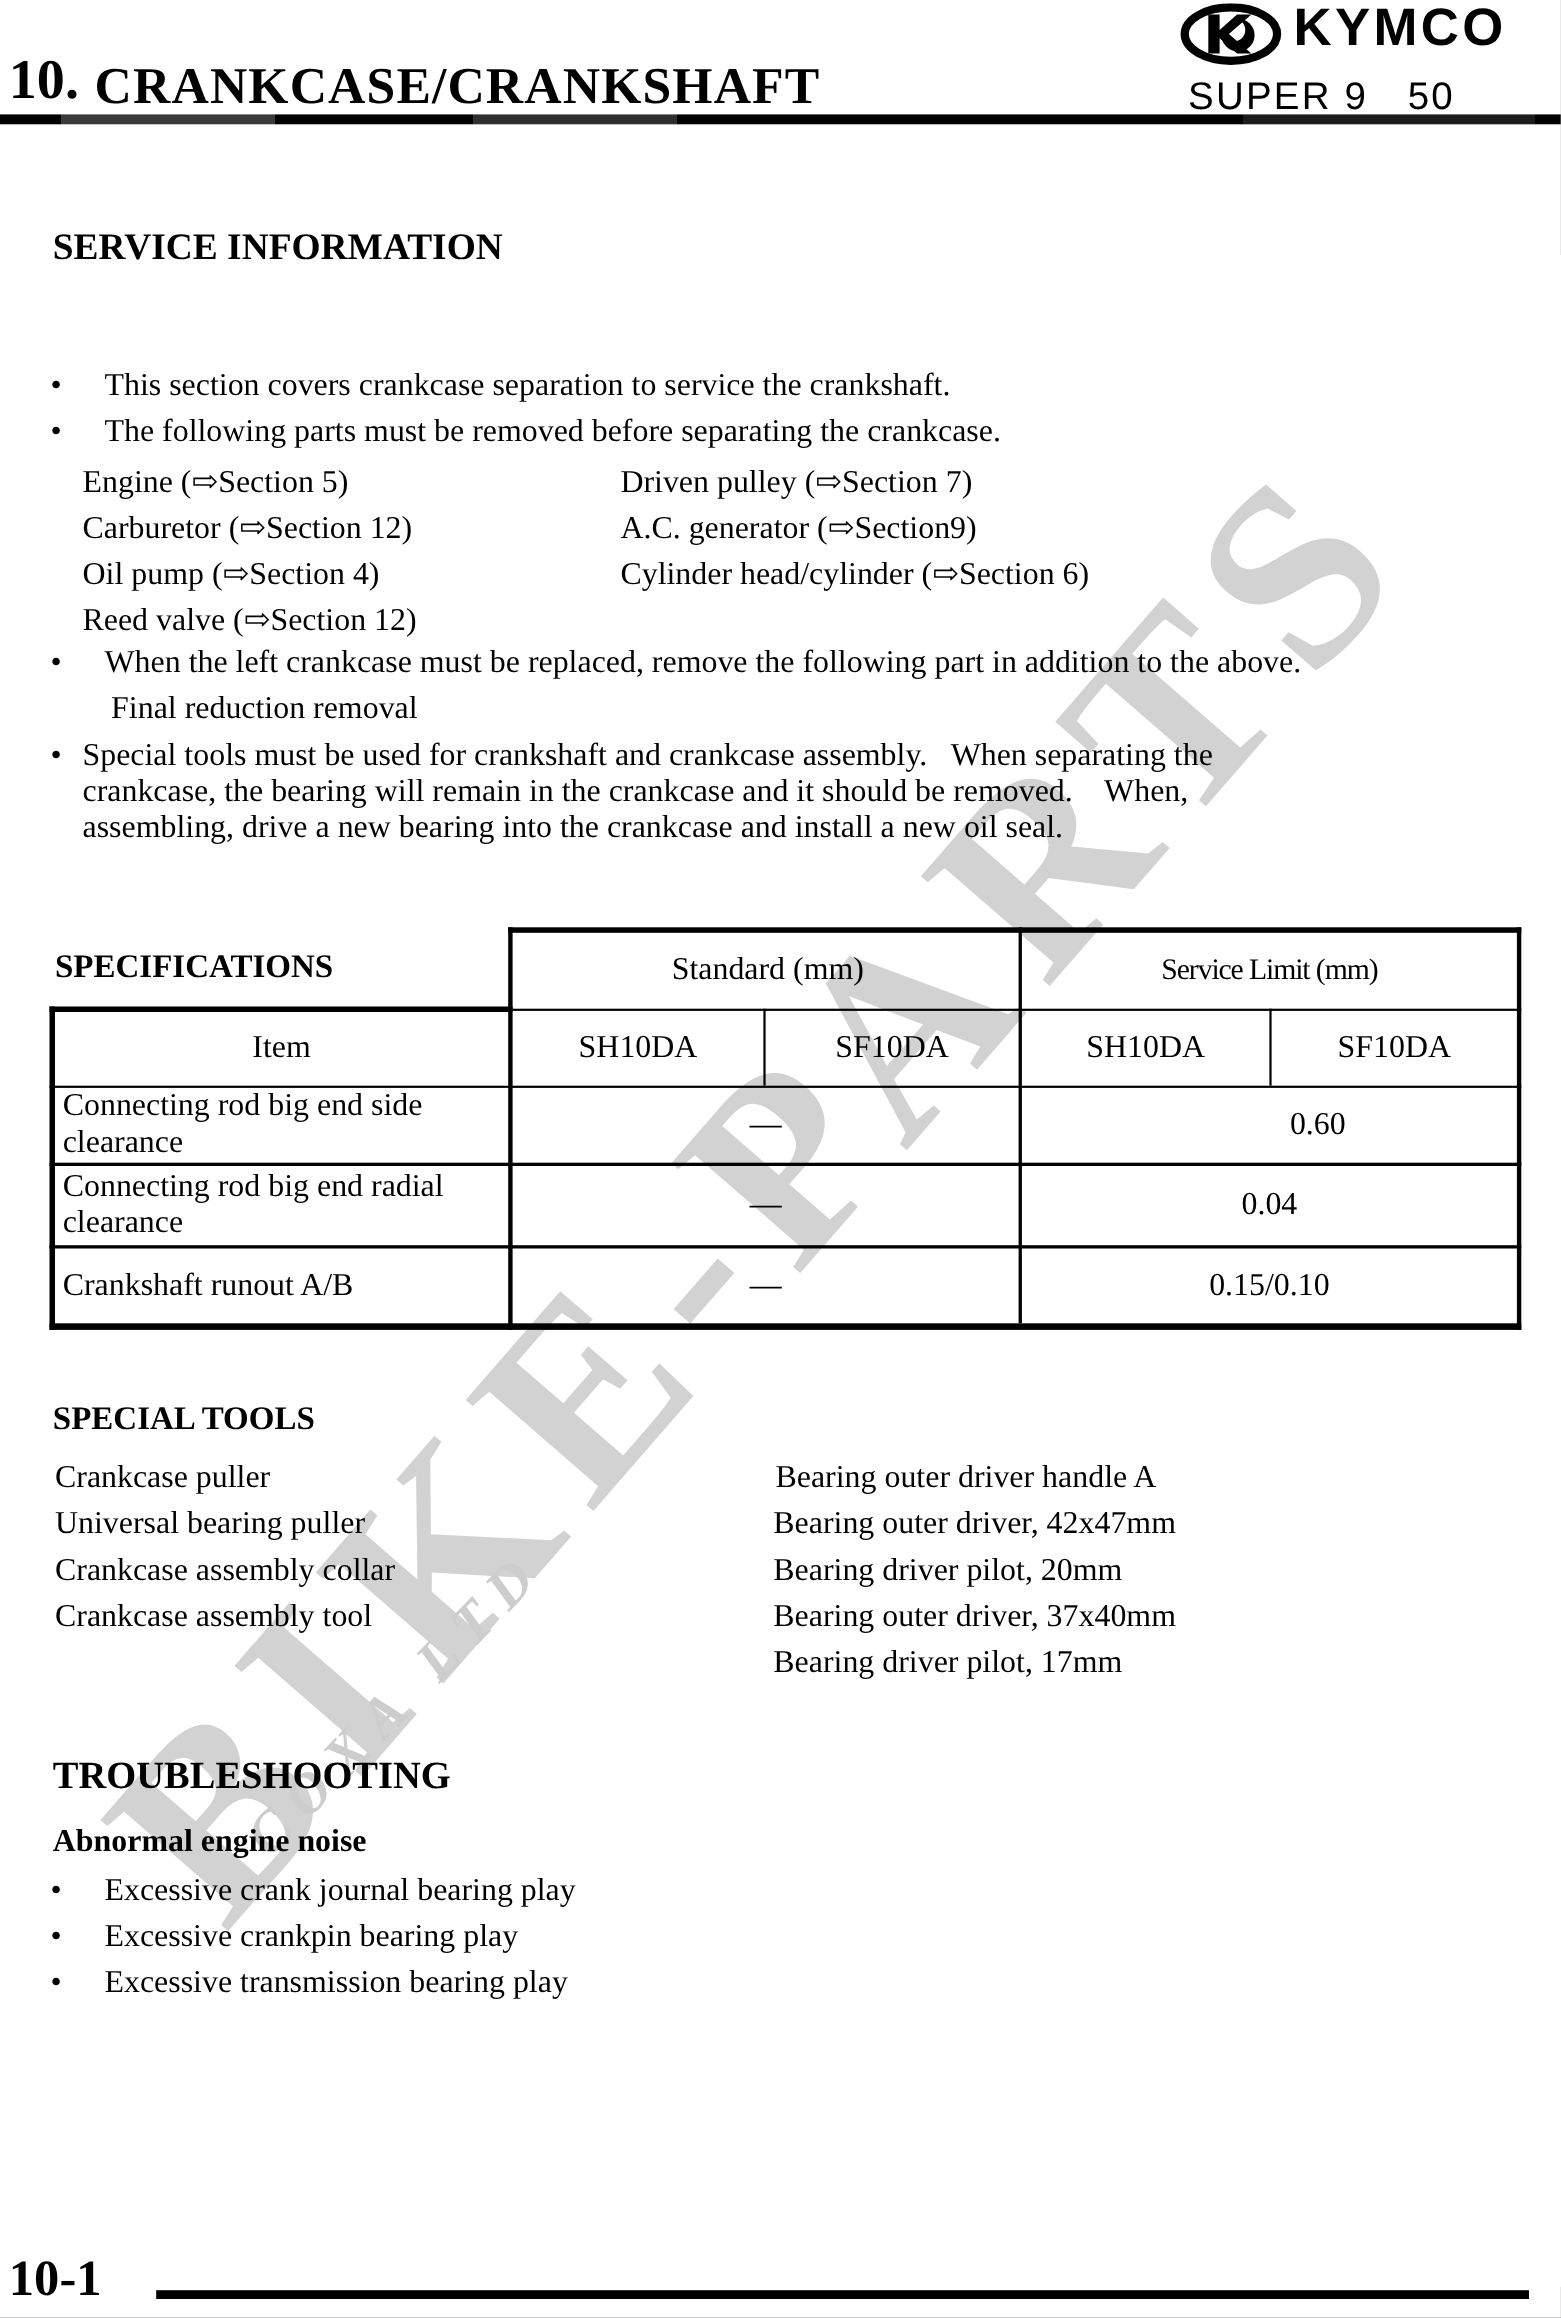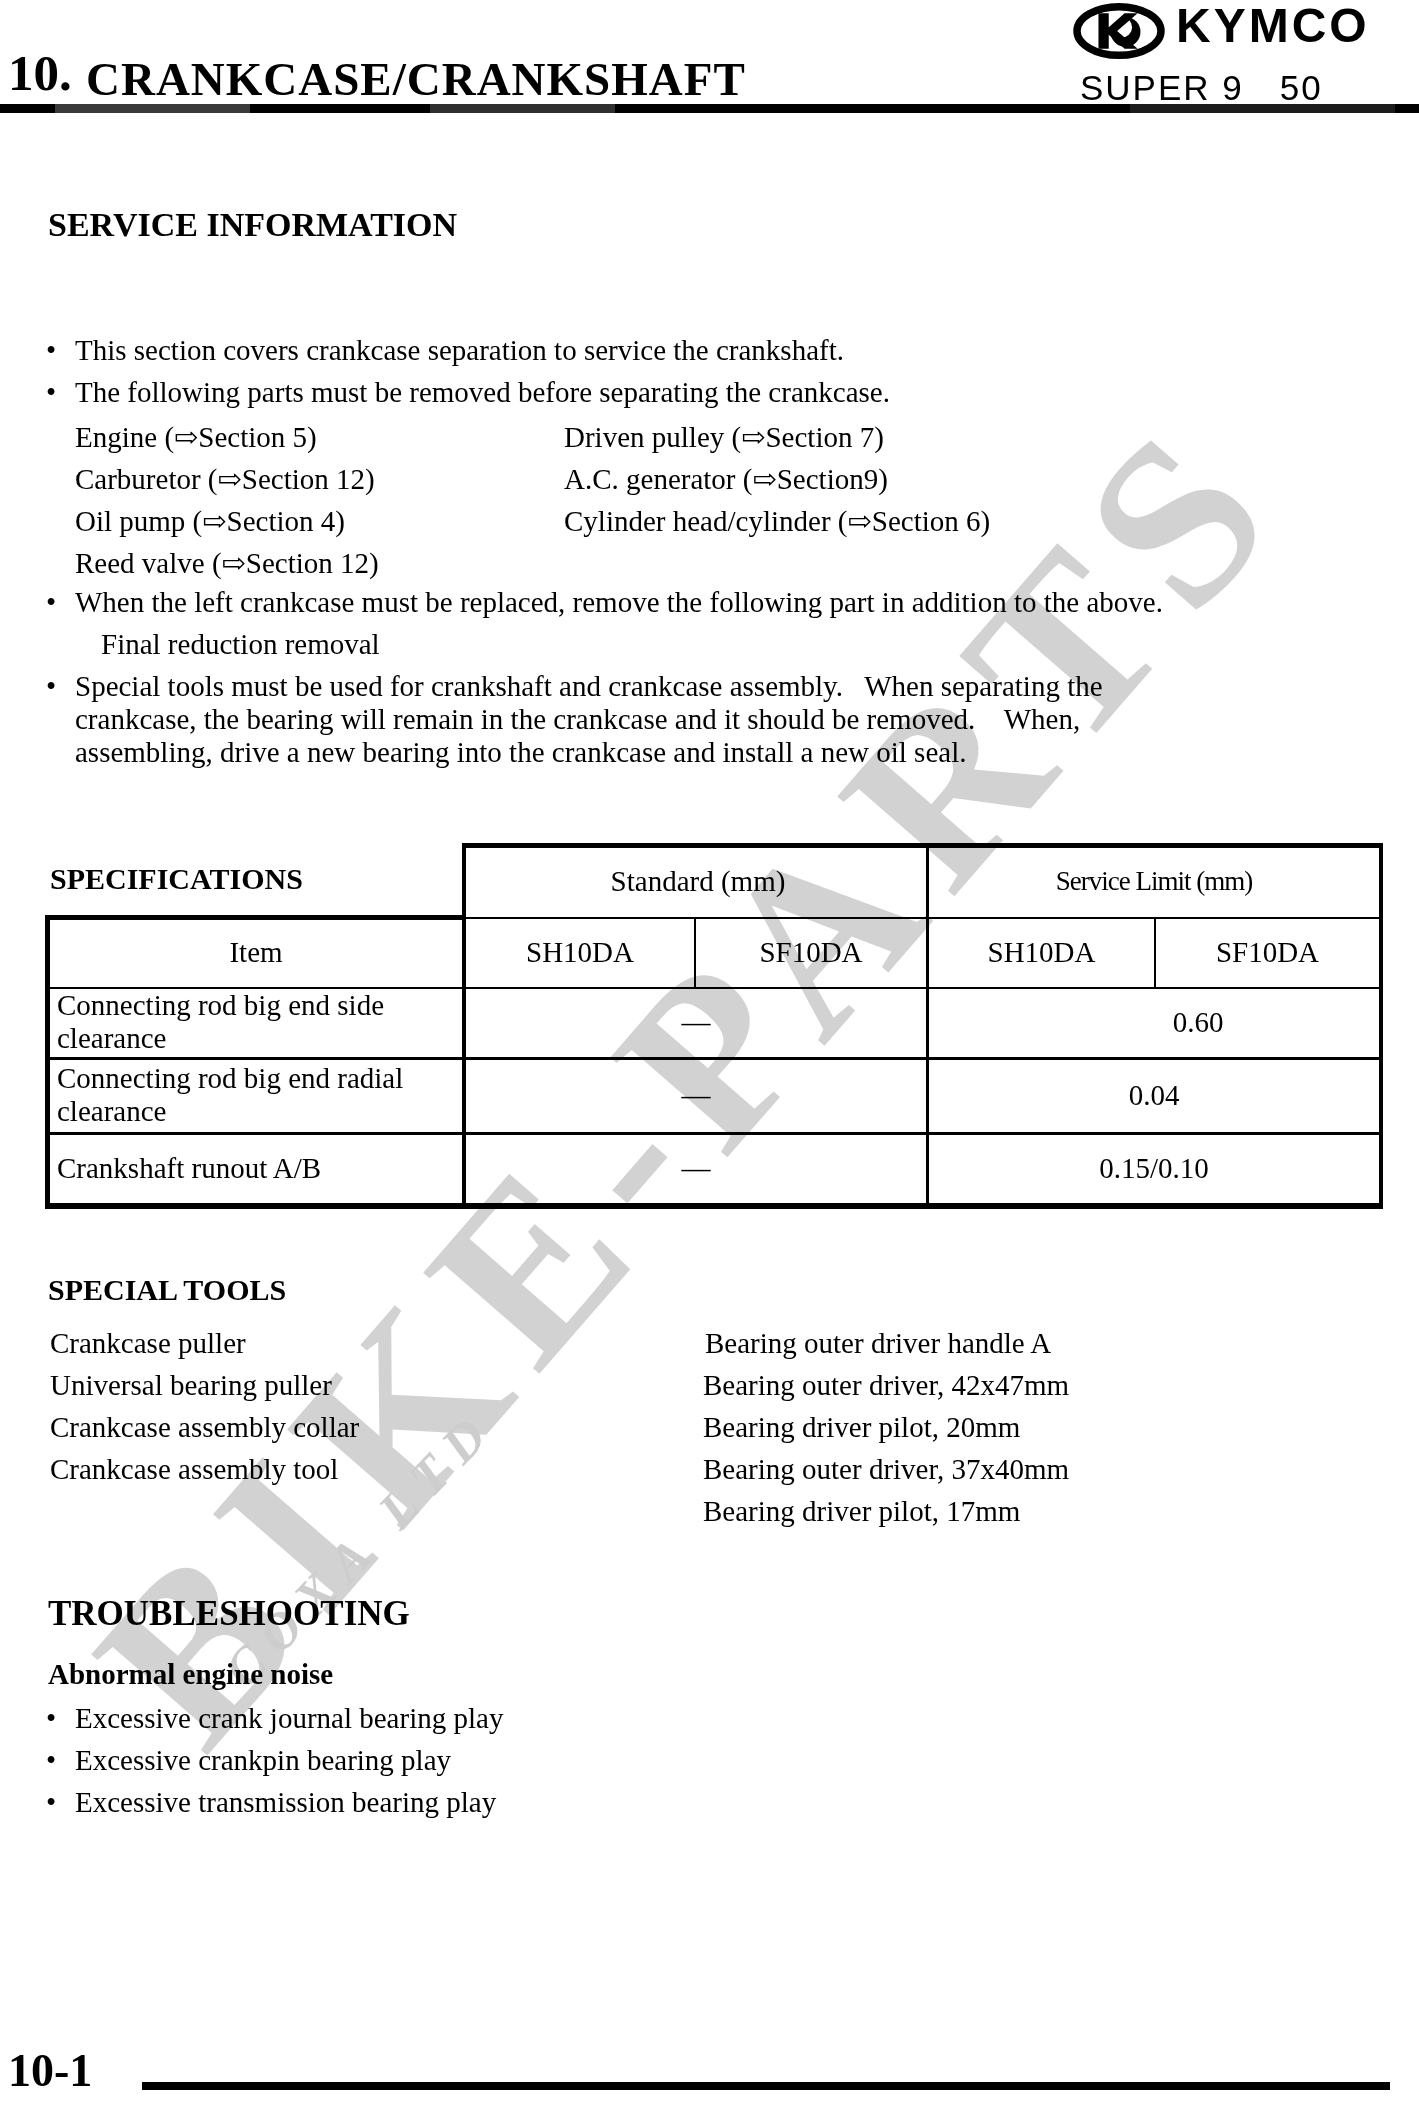--- a/index.html
+++ b/index.html
@@ -47,21 +47,21 @@
   .h-service   { position:absolute; left:48px; top:206px;  font-size:34px; font-weight:bold; }
   .h-general   { position:absolute; left:48px; top:284px;  font-size:30px; font-weight:bold; }
   .h-spec      { position:absolute; left:50px; top:862px;  font-size:30px; font-weight:bold; }
   .h-tools     { position:absolute; left:48px; top:1273px; font-size:30px; font-weight:bold; }
   .h-trouble   { position:absolute; left:48px; top:1594px; font-size:35px; font-weight:bold; }
   .h-abnormal  { position:absolute; left:48px; top:1658px; font-size:29px; font-weight:bold; }
 
   
   .bullet-row { position:absolute; left:46px; display:flex; font-size:29px; line-height:32px; }
   .bullet-row .b { width:29px; flex:none; }
-  .pre { white-space:pre; }
+  .pre { white-space:pre;margin-left:20px; }
   .part-item, .tool-item { position:absolute; font-size:29px; white-space:pre; }
   .note-line { position:absolute; left:75px; font-size:29px; white-space:pre; }
   .para-block { position:absolute; left:46px; display:flex; font-size:29px; line-height:33px; }
   .para-block .lines { white-space:pre; }
 
   
   .spec-table { position:absolute; left:45px; top:843px; width:1338px; height:366px; font-size:29px; }
   .tl { position:absolute; background:#000; }
   .cell { position:absolute; display:flex; align-items:center; justify-content:center; text-align:center; }
   .cell.left { justify-content:flex-start; text-align:left; line-height:33px; padding-left:4px; }

